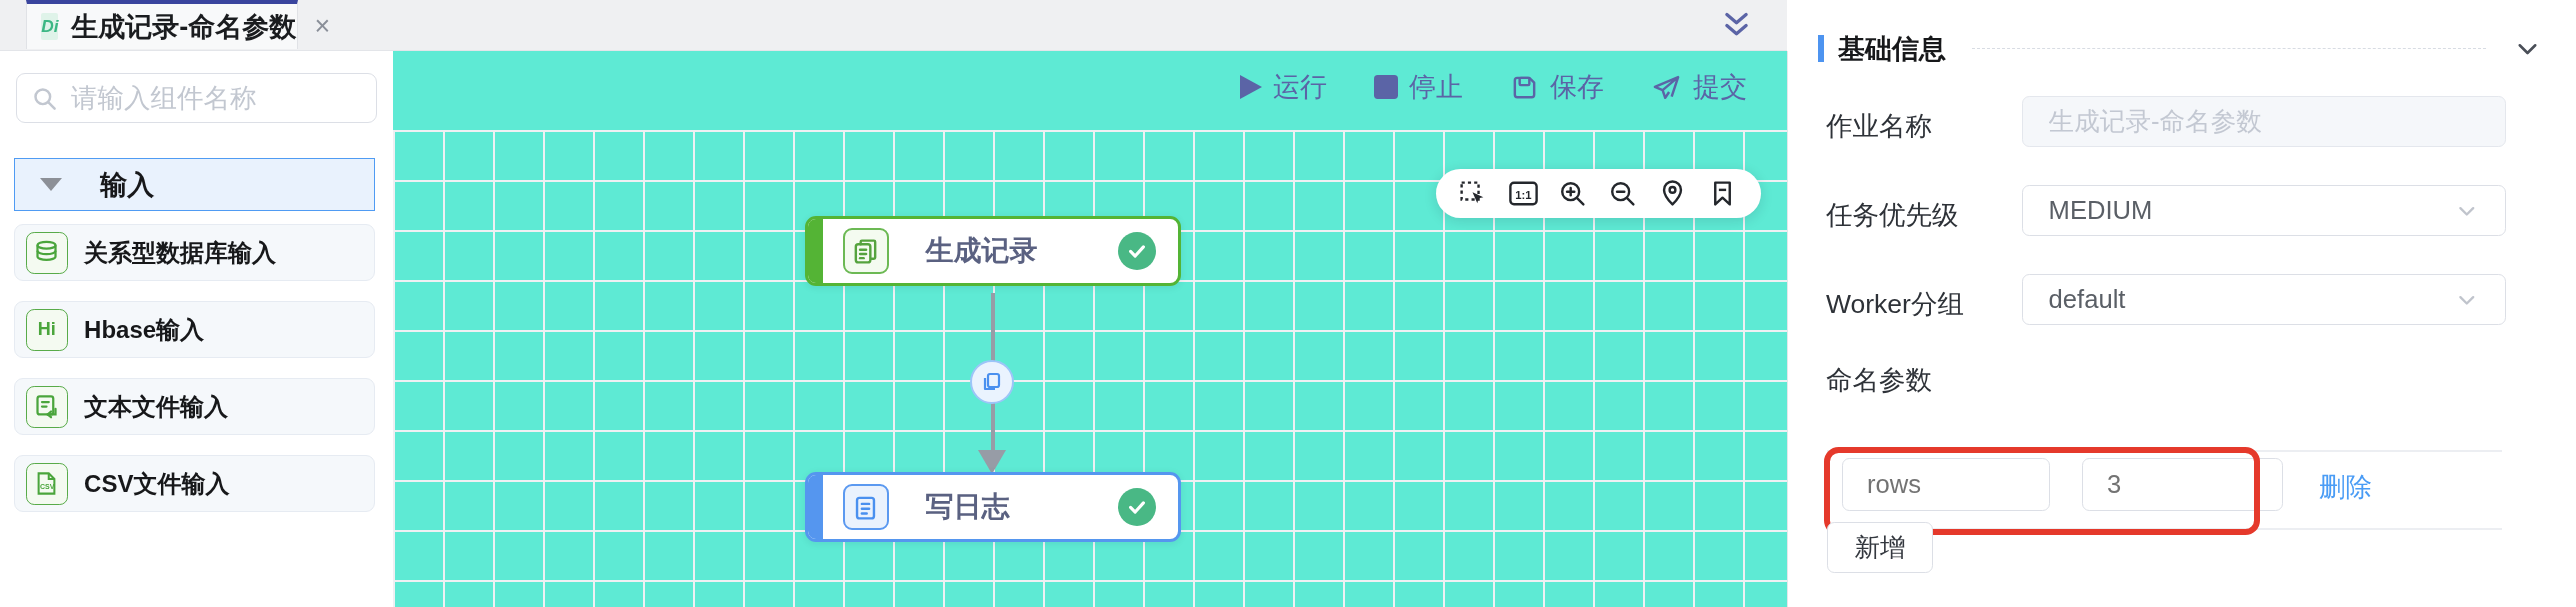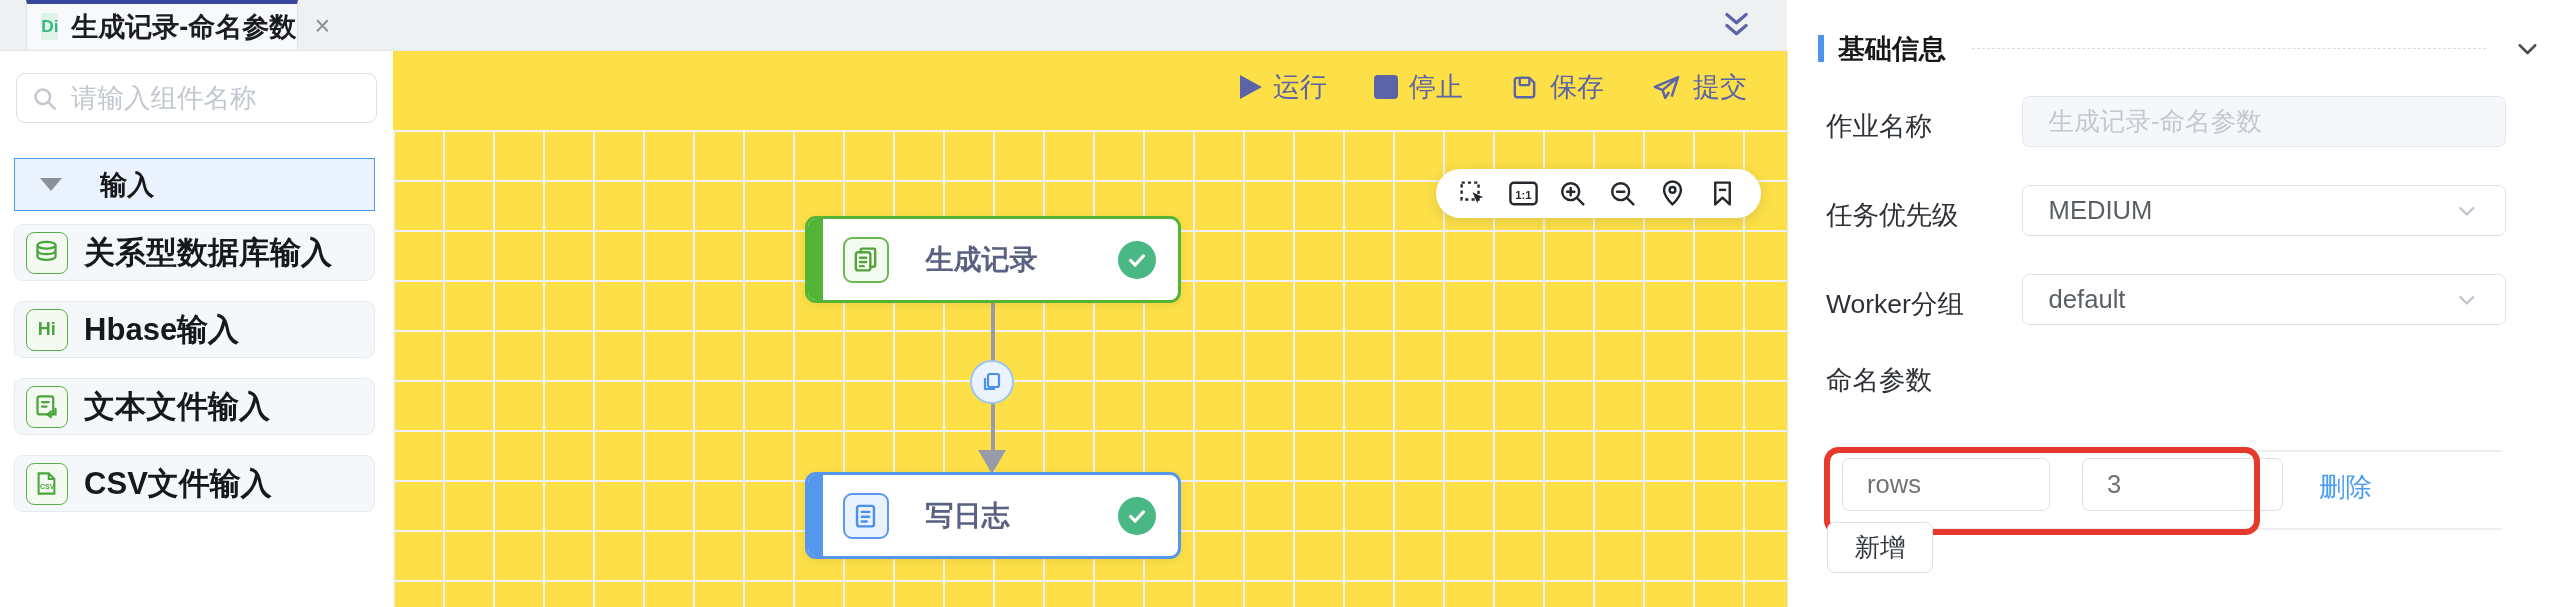--- a/index.html
+++ b/index.html
@@ -9,21 +9,21 @@
 
   
   .tabbar { position:absolute; left:0; top:0; width:1787px; height:51px;
     background:#eff0f2; border-bottom:1.8px solid #e3e5e9; }
   .tab { position:absolute; left:25.6px; top:0; height:49px; width:272px;
     background:#f8f9fa; border-top:4.6px solid #3a459e;
     border-left:0.9px solid #e0e2e6; border-right:0.9px solid #e0e2e6;
     display:flex; align-items:center; padding:0 14.6px; gap:12.8px; }
   .di-badge { width:33px; height:27px; border-radius:2px; background:#dff3e9;
     color:#3cb784; font-size:17.3px; font-weight:bold; display:flex;
-    align-items:center; justify-content:center; }
+    align-items:center; justify-content:center;font-style:italic; }
   .tab-title { font-size:27px; font-weight:600; color:#1a1c1f; white-space:nowrap; }
   .tab-close { font-size:27px; color:#8a8f99; margin-left:5.5px; cursor:pointer; }
   .tabbar-collapse { position:absolute; left:1716px; top:7.3px; width:40px; height:37px;
     display:flex; align-items:center; justify-content:center; cursor:pointer; }
 
   
   .sidebar { position:absolute; left:0; top:51px; width:393px; height:557px; background:#fff; }
   .search-box { position:absolute; left:15.5px; top:22px; width:361px; height:50px;
     border:1.8px solid #dcdfe6; border-radius:9px; background:#fff;
     display:flex; align-items:center; padding:0 14.6px; gap:12.8px; }
@@ -39,43 +39,43 @@
   .group-label { font-size:27px; font-weight:bold; color:#17181a; }
   .item-list { position:absolute; left:13.7px; top:173px; width:361px;
     display:flex; flex-direction:column; gap:20px; }
   .comp-item { height:57px; background:#f5f8fb; border:1.8px solid #e6ebf2;
     border-radius:9px; display:flex; align-items:center; padding:0 11px;
     gap:16.4px; cursor:grab; }
   .comp-icon { width:42px; height:42px; border:1.8px solid #58ab49; border-radius:8.2px;
     background:#f4faf1; display:flex; align-items:center; justify-content:center;
     flex:none; color:#4aa53c; }
   .comp-icon .mini-txt { font-size:18px; font-weight:bold; color:#4aa53c; }
-  .comp-label { font-size:31px; font-weight:bold; color:#17181a; white-space:nowrap; }
+  .comp-label { font-size:24px; font-weight:bold; color:#17181a; white-space:nowrap; }
 
   
   .canvas { position:absolute; left:393px; top:51px; width:1395px; height:557px;
-    background:#fde047; border-right:1.8px solid #e4e6ea; }
+    background:#5eead4; border-right:1.8px solid #e4e6ea; }
   .grid { position:absolute; left:0; top:79px; width:100%; height:478px;
     background-image:linear-gradient(#eef0f3 1.8px, transparent 1.8px),
                      linear-gradient(90deg,#eef0f3 1.8px, transparent 1.8px);
     background-size:50px 50px; }
   .actions { position:absolute; right:40px; top:18px; display:flex; gap:47px; }
   .action-btn { display:flex; align-items:center; gap:11px; color:#5b64a6;
     font-size:27px; cursor:pointer; }
   .play-tri { width:0; height:0; border-top:12.8px solid transparent;
     border-bottom:12.8px solid transparent; border-left:22px solid #5b64a6; }
   .stop-sq { width:24px; height:24px; background:#5b64a6; border-radius:3.7px; }
   .canvas-tools { position:absolute; left:1043px; top:118px; width:325px; height:49px;
     background:#fff; border-radius:25px; box-shadow:0 2.7px 12.8px rgba(20,30,50,.14);
     display:flex; align-items:center; justify-content:space-between; padding:0 22px; }
   .tool { width:31px; height:31px; display:flex; align-items:center;
     cursor:pointer; color:#24272c; }
 
   
-  .node { position:absolute; left:412px; width:376px; height:87px; background:#fff;
+  .node { position:absolute; left:412px; width:376px; height:70px; background:#fff;
     border-radius:11px; display:flex; align-items:center; overflow:hidden;
     box-shadow:0 1.8px 7.3px rgba(20,30,50,.08); cursor:pointer; }
   .node-green { top:165px; border:3.7px solid #54b435; }
   .node-blue  { top:421px; border:3.7px solid #5596ef; }
   .node-bar { width:14.6px; align-self:stretch; flex:none; }
   .node-green .node-bar { background:#54b435; }
   .node-blue  .node-bar { background:#5596ef; }
   .node-icon { width:46px; height:46px; border-radius:9px; margin-left:20px;
     display:flex; align-items:center; justify-content:center; flex:none; }
   .node-green .node-icon { border:2.7px solid #6cb954; background:#f4fbf0; color:#55a33e; }

